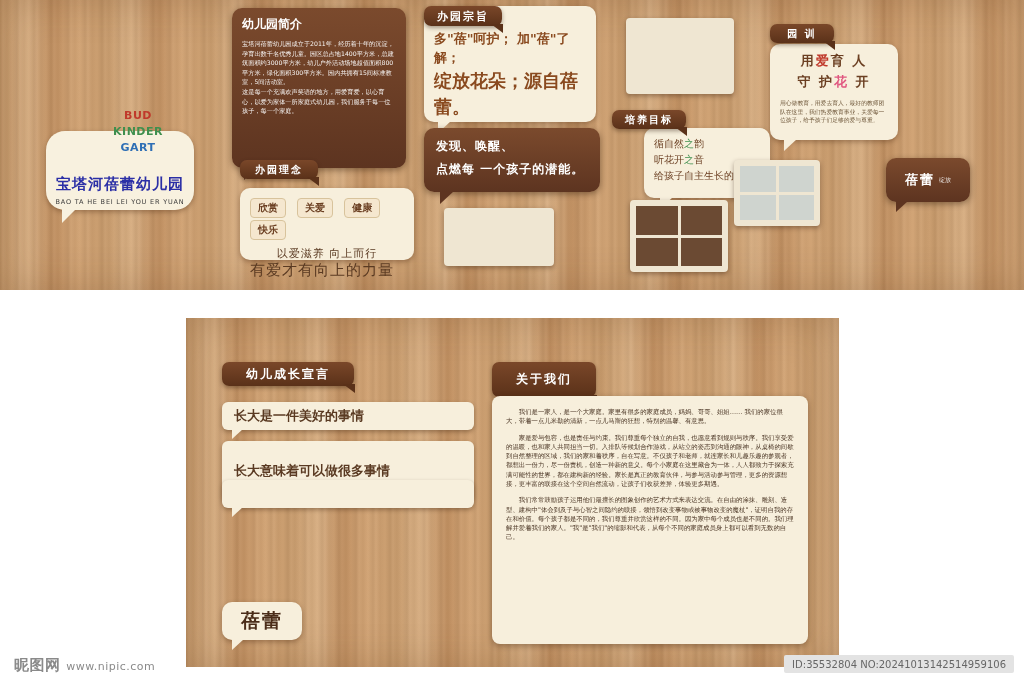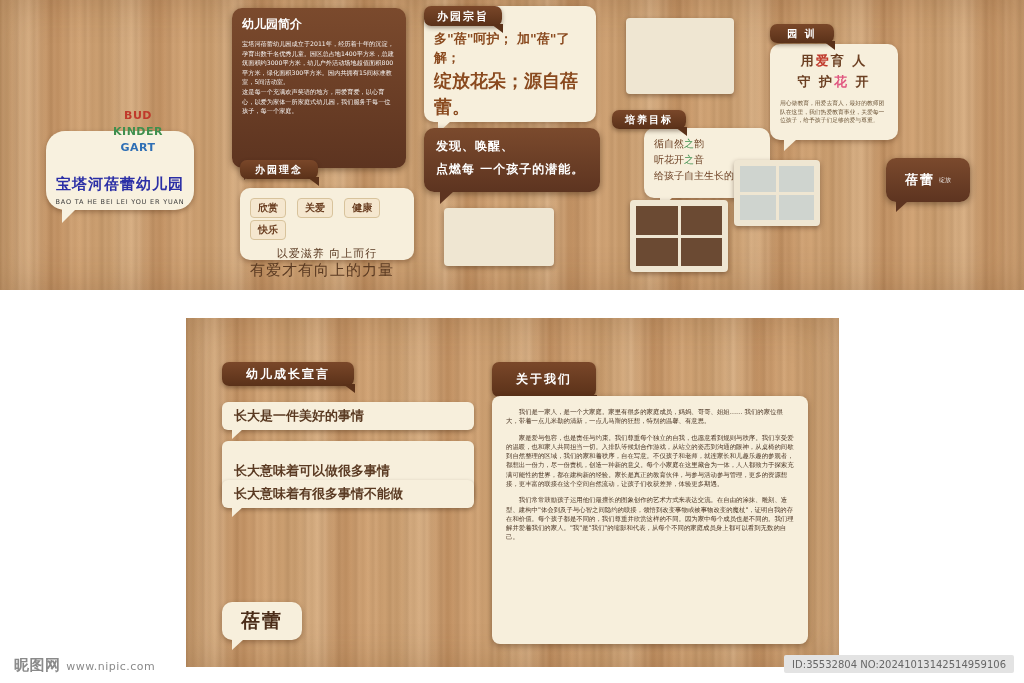--- a/index.html
+++ b/index.html
@@ -273,21 +273,20 @@
 
   <div class="pill" style="position:absolute;left:222px;top:402px;width:228px;height:28px;padding:0 12px;font-size:13px;">
     <span class="cn">长大是一件美好的事情</span>
     <span class="tailp"></span>
   </div>
   <div class="pill" style="position:absolute;left:222px;top:441px;width:228px;height:28px;padding:16px 12px;font-size:13px;">
     <span class="cn">长大意味着可以做很多事情</span>
     <span class="tailp"></span>
   </div>
   <div class="pill" style="position:absolute;left:222px;top:480px;width:228px;height:28px;padding:0 12px;font-size:13px;">
-    <span class="cn">长大意味着有很多事情不能做</span>
     <span class="tailp"></span>
   </div>
 
   <div class="bub cream" style="left:222px;top:602px;width:80px;height:38px;display:flex;align-items:center;justify-content:center;">
     <span class="cn" style="font-size:19px;font-weight:bold;color:#4a2c18;letter-spacing:2px;">蓓蕾</span>
     <div class="tail" style="left:10px;bottom:-10px;border-left:12px solid #f7efdc;border-bottom:11px solid transparent;"></div>
   </div>
 
   <div class="brown-tab" style="position:absolute;left:492px;top:362px;width:104px;height:35px;font-size:12px;">
     <span class="cn">关于我们</span>

